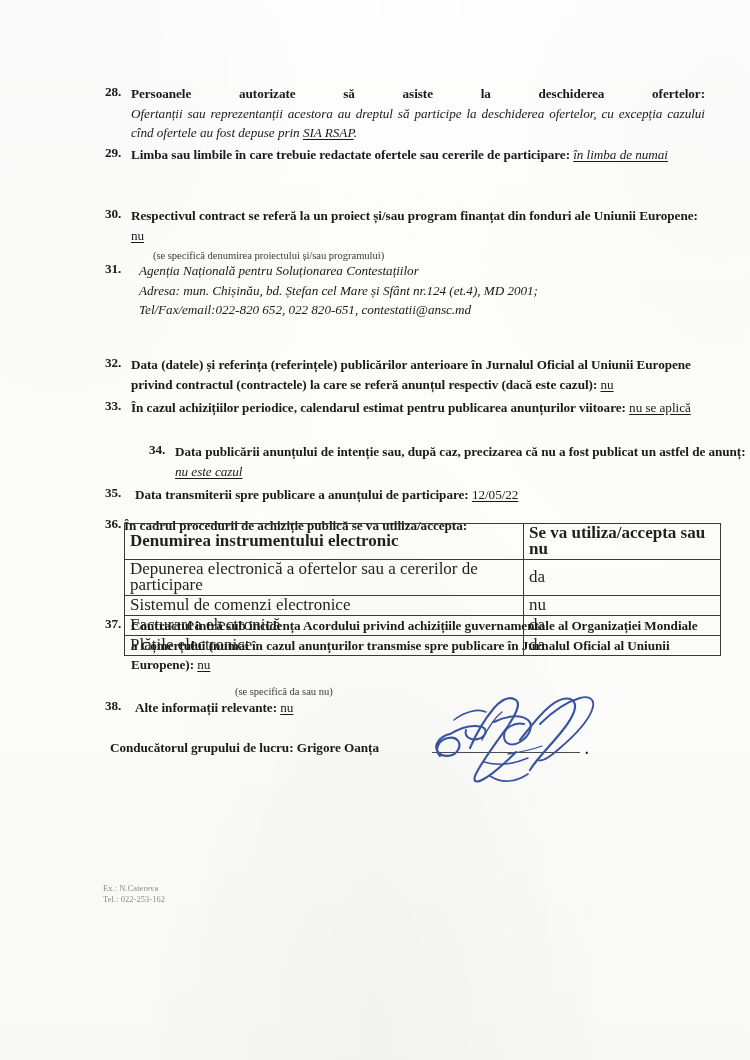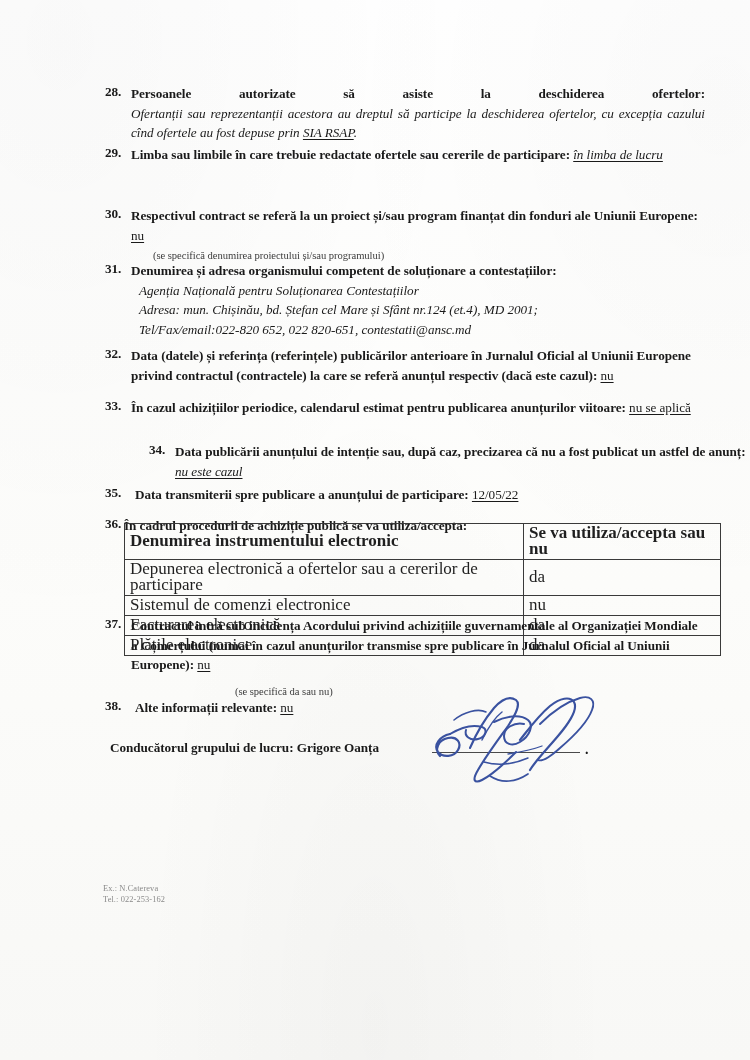--- a/index.html
+++ b/index.html
@@ -143,41 +143,40 @@
     <div class="item" style="left:105px; top:84px; width:600px;">
       <span class="num">28.</span>
       <div class="body">
         <div class="justify" style="text-align:justify; text-align-last:justify;">Persoanele autorizate să asiste la deschiderea ofertelor:</div>
         <div class="italic" style="text-align:justify;"><span>Ofertanții sau reprezentanții acestora au dreptul să participe la deschiderea ofertelor, cu excepția cazului cînd ofertele au fost depuse prin </span><span class="ul">SIA RSAP</span><span>.</span></div>
       </div>
     </div>
 
     <div class="item" style="left:105px; top:145px; width:600px;">
       <span class="num">29.</span>
-      <div class="body"><span>Limba sau limbile în care trebuie redactate ofertele sau cererile de participare: </span><span class="vali">în limba de lucru</span></div>
+      <div class="body"><span>Limba sau limbile în care trebuie redactate ofertele sau cererile de participare: </span><span class="vali">în limba de numai</span></div>
     </div>
 
     <div class="item" style="left:105px; top:206px; width:600px;">
       <span class="num">30.</span>
       <div class="body"><span>Respectivul contract se referă la un proiect și/sau program finanțat din fonduri ale Uniunii Europene: </span><span class="val">nu</span>
         <div class="note" style="margin-left:22px; margin-top:3px;">(se specifică denumirea proiectului și/sau programului)</div>
       </div>
     </div>
 
     <div class="item" style="left:105px; top:261px; width:600px;">
       <span class="num">31.</span>
       <div class="body">
-        <div>Denumirea și adresa organismului competent de soluționare a contestațiilor:</div>
         <div class="italic" style="margin-left:8px;">Agenția Națională pentru Soluționarea Contestațiilor</div>
         <div class="italic" style="margin-left:8px;">Adresa: mun. Chișinău, bd. Ștefan cel Mare și Sfânt nr.124 (et.4), MD 2001;</div>
         <div class="italic" style="margin-left:8px;">Tel/Fax/email:022-820 652, 022 820-651, contestatii@ansc.md</div>
       </div>
     </div>
 
-    <div class="item" style="left:105px; top:346px; width:600px;">
+    <div class="item" style="left:105px; top:355px; width:600px;">
       <span class="num">32.</span>
       <div class="body"><span>Data (datele) și referința (referințele) publicărilor anterioare în Jurnalul Oficial al Uniunii Europene privind contractul (contractele) la care se referă anunțul respectiv (dacă este cazul): </span><span class="val">nu</span></div>
     </div>
 
     <div class="item" style="left:105px; top:398px; width:600px;">
       <span class="num">33.</span>
       <div class="body"><span>În cazul achizițiilor periodice, calendarul estimat pentru publicarea anunțurilor viitoare: </span><span class="val">nu se aplică</span></div>
     </div>
 
     <div class="item" style="left:105px; top:442px; width:600px;margin-left:44px;">

